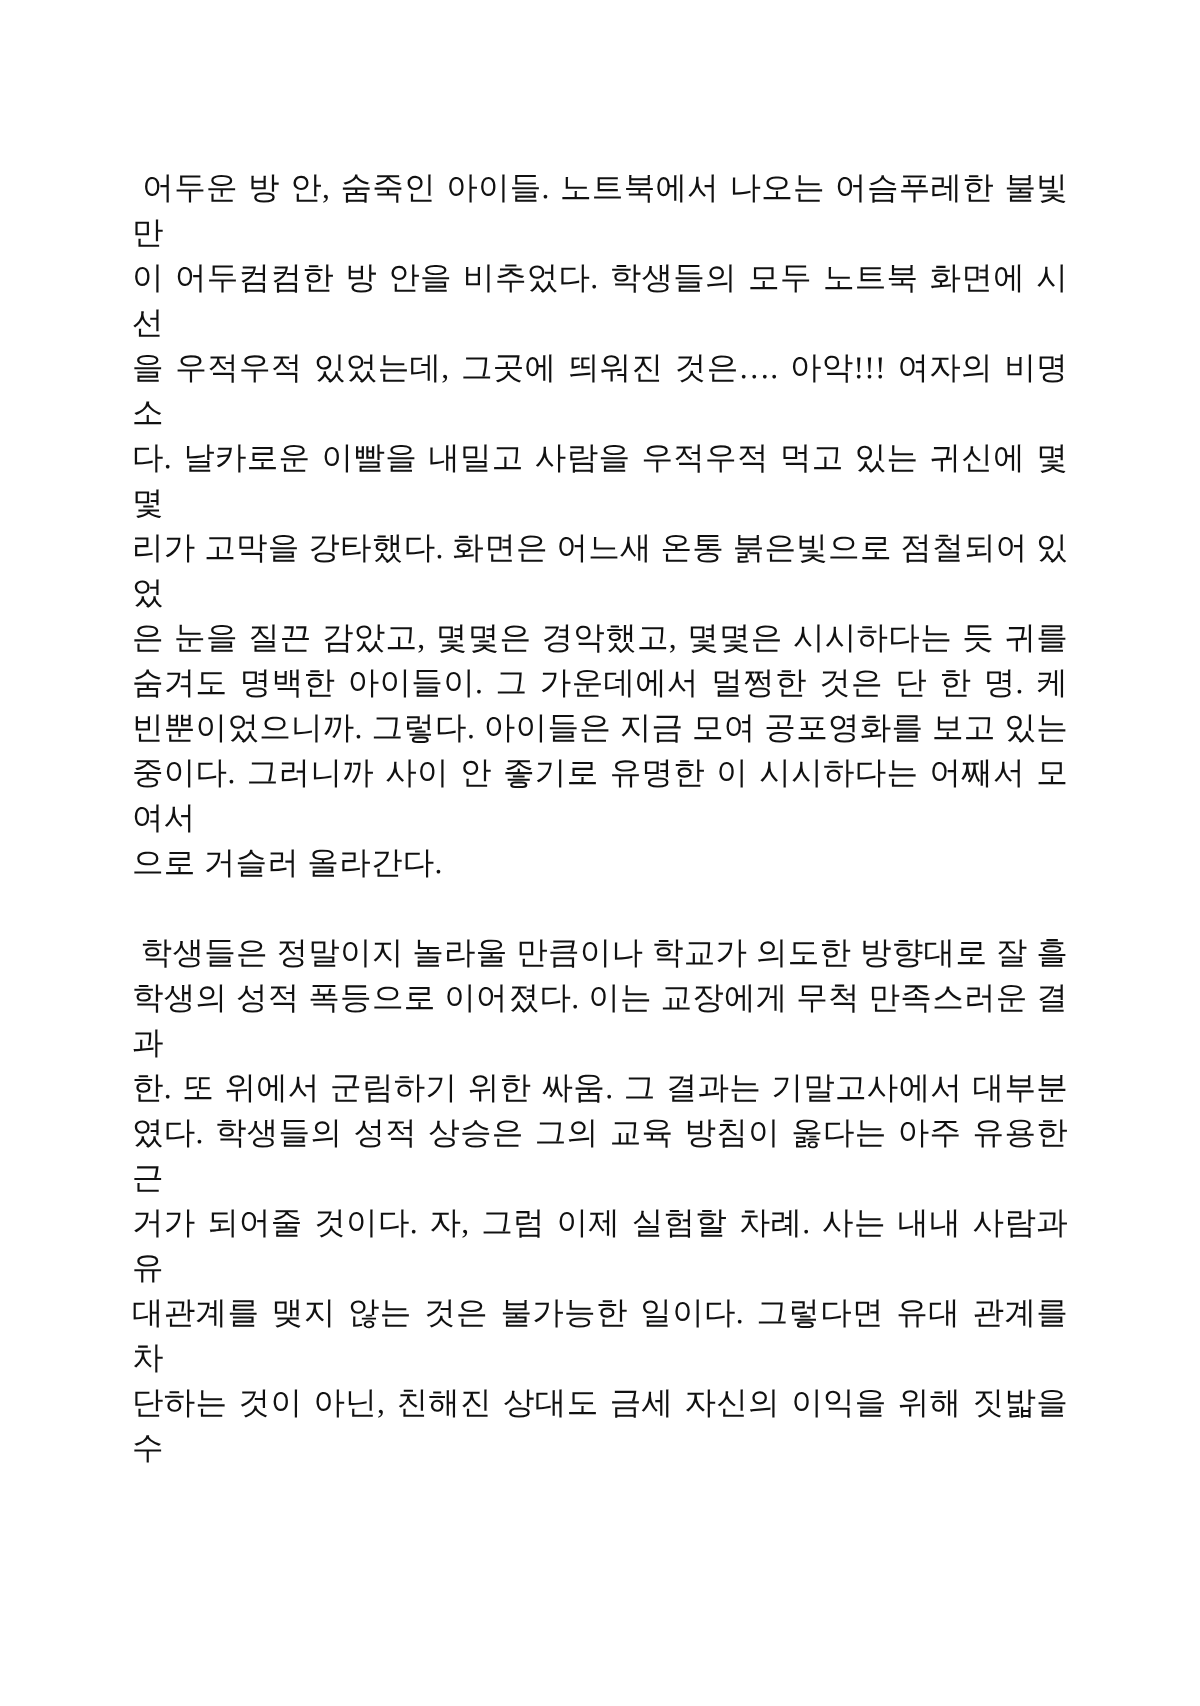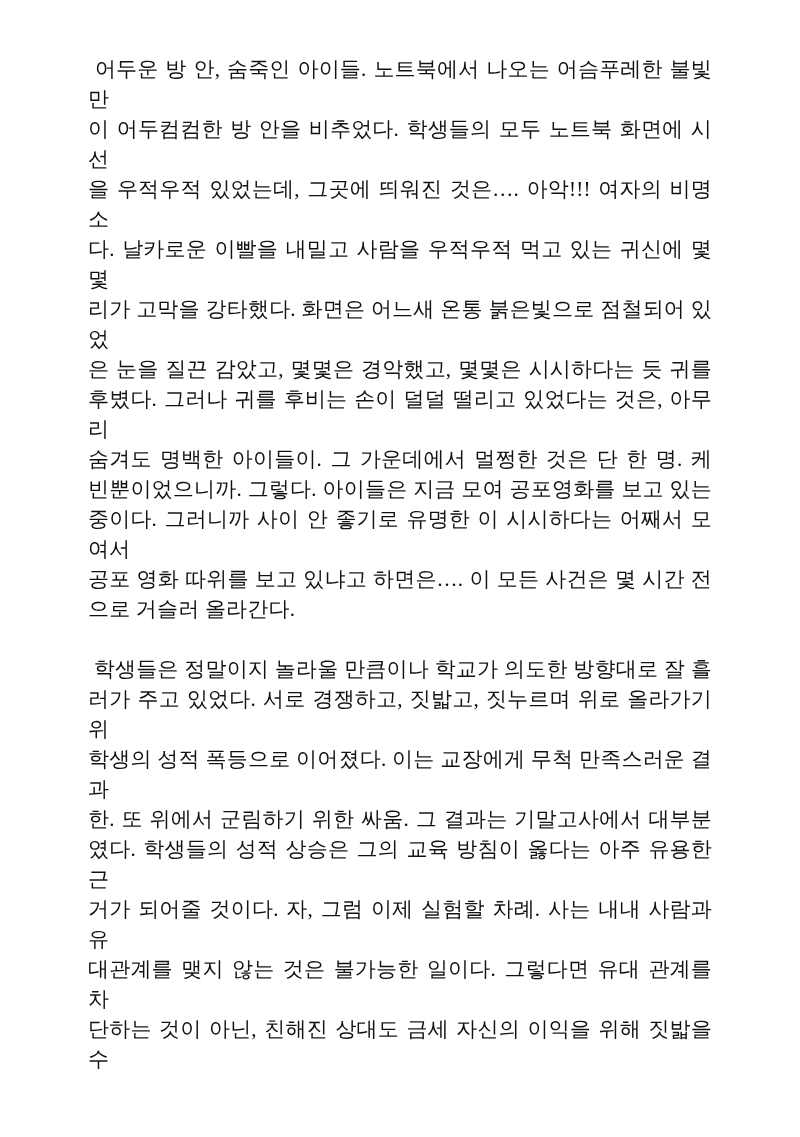--- a/index.html
+++ b/index.html
@@ -11,21 +11,21 @@
     width: 800px;
     height: 1137px;
     overflow: hidden;
     font-family: "Liberation Serif", "DejaVu Serif", serif;
     color: #111111;
   }
   .page {
     width: 800px;
     height: 1136px;
     box-sizing: border-box;
-    padding-top: 54px;
+    padding-top: 110px;
     background: #ffffff;
   }
   .text-block {
     width: 624px;
     margin: 0 auto;
     font-size: 21px;
     line-height: 30px;
     letter-spacing: 0.2px;
   }
   .paragraph {
@@ -48,30 +48,27 @@
 <div class="page">
   <div class="text-block">
 
   <div class="paragraph">
         <div class="line"> 어두운 방 안, 숨죽인 아이들. 노트북에서 나오는 어슴푸레한 불빛만</div>
         <div class="line">이 어두컴컴한 방 안을 비추었다. 학생들의 모두 노트북 화면에 시선</div>
         <div class="line">을 우적우적 있었는데, 그곳에 띄워진 것은…. 아악!!! 여자의 비명 소</div>
         <div class="line">다. 날카로운 이빨을 내밀고 사람을 우적우적 먹고 있는 귀신에 몇몇</div>
         <div class="line">리가 고막을 강타했다. 화면은 어느새 온통 붉은빛으로 점철되어 있었</div>
         <div class="line">은 눈을 질끈 감았고, 몇몇은 경악했고, 몇몇은 시시하다는 듯 귀를</div>
-        <div class="line">후볐다. 그러나 귀를 후비는 손이 덜덜 떨리고 있었다는 것은, 아무리</div>
         <div class="line">숨겨도 명백한 아이들이. 그 가운데에서 멀쩡한 것은 단 한 명. 케</div>
         <div class="line">빈뿐이었으니까. 그렇다. 아이들은 지금 모여 공포영화를 보고 있는</div>
         <div class="line">중이다. 그러니까 사이 안 좋기로 유명한 이 시시하다는 어째서 모여서</div>
-        <div class="line">공포 영화 따위를 보고 있냐고 하면은…. 이 모든 사건은 몇 시간 전</div>
         <div class="line last">으로 거슬러 올라간다.</div>
       </div>
       <div class="paragraph">
         <div class="line"> 학생들은 정말이지 놀라울 만큼이나 학교가 의도한 방향대로 잘 흘</div>
-        <div class="line">러가 주고 있었다. 서로 경쟁하고, 짓밟고, 짓누르며 위로 올라가기 위</div>
         <div class="line">학생의 성적 폭등으로 이어졌다. 이는 교장에게 무척 만족스러운 결과</div>
         <div class="line">한. 또 위에서 군림하기 위한 싸움. 그 결과는 기말고사에서 대부분</div>
         <div class="line">였다. 학생들의 성적 상승은 그의 교육 방침이 옳다는 아주 유용한 근</div>
         <div class="line">거가 되어줄 것이다. 자, 그럼 이제 실험할 차례. 사는 내내 사람과 유</div>
         <div class="line">대관계를 맺지 않는 것은 불가능한 일이다. 그렇다면 유대 관계를 차</div>
         <div class="line">단하는 것이 아닌, 친해진 상대도 금세 자신의 이익을 위해 짓밟을 수</div>
       </div>
     </div>
 
 </div>

